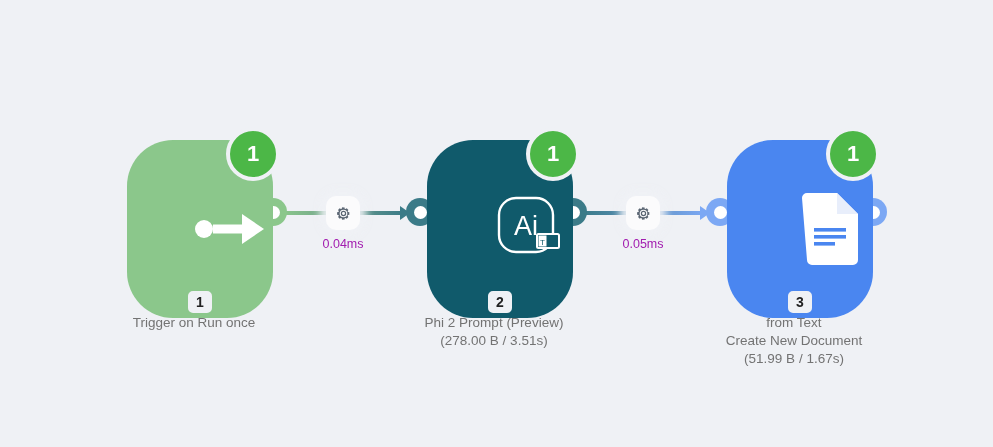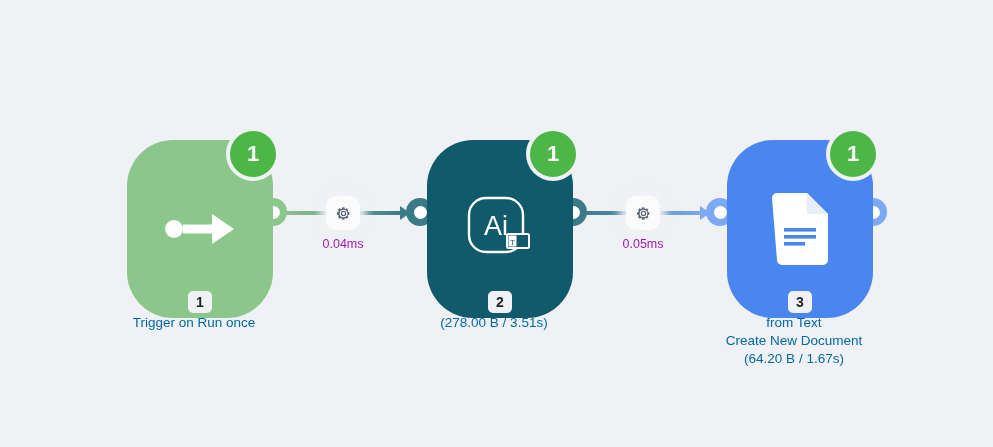--- a/index.html
+++ b/index.html
@@ -27,21 +27,21 @@
     left: 0;
   }
 
   .node-shape {
     position: absolute;
     width: 146px;
     height: 178px;
     border-radius: 44% 44% 44% 44% / 44% 44% 44% 44%;
     display: flex;
     align-items: center;
-    justify-content: center;
+    justify-content: flex-end;
   }
   
   .node-shape.blob {
     border-radius: 46px;
   }
 
   .node-icon {
     width: 86px;
     height: 86px;
     display: flex;
@@ -97,21 +97,21 @@
     display: flex;
     align-items: center;
     justify-content: center;
     line-height: 1;
   }
 
   
   .caption {
     position: absolute;
     text-align: center;
-    color: #0369a1;
+    color: #737373;
     font-size: 13.5px;
     line-height: 18px;
   }
   .caption .caption-title { display: block; }
   .caption .caption-meta { display: block; }
 
   
   .connector {
     position: absolute;
     height: 4px;
@@ -219,20 +219,21 @@
           <text x="49.5" y="52.5" text-anchor="middle" font-family="Liberation Sans, sans-serif" font-size="8" fill="#105a6b">T</text>
         </svg>
       </div>
     </div>
 
     <div class="count-bubble" style="left:526px; top:127px;">1</div>
 
     <div class="index-badge" style="left:486px; top:289px; border-color:#105a6b;">2</div>
 
     <div class="caption" style="left:409px; top:314px; width:170px;">
+      <span class="caption-title">Phi 2 Prompt (Preview)</span>
       <span class="caption-meta">(278.00 B / 3.51s)</span>
     </div>
   </div>
 
   <div class="node-cluster">
 
     <div class="port" style="left:706px; top:198px; background:#7ca8f4;">
       <div class="port-dot"></div>
     </div>
 
@@ -252,17 +253,17 @@
       </div>
     </div>
 
     <div class="count-bubble" style="left:826px; top:127px;">1</div>
 
     <div class="index-badge" style="left:786px; top:289px; border-color:#4a86f0;">3</div>
 
     <div class="caption" style="left:709px; top:314px; width:170px;">
       <span class="caption-title">from Text</span>
       <span class="caption-title">Create New Document</span>
-      <span class="caption-meta">(64.20 B / 1.67s)</span>
+      <span class="caption-meta">(51.99 B / 1.67s)</span>
     </div>
   </div>
 
 </div>
 
 </body></html>

